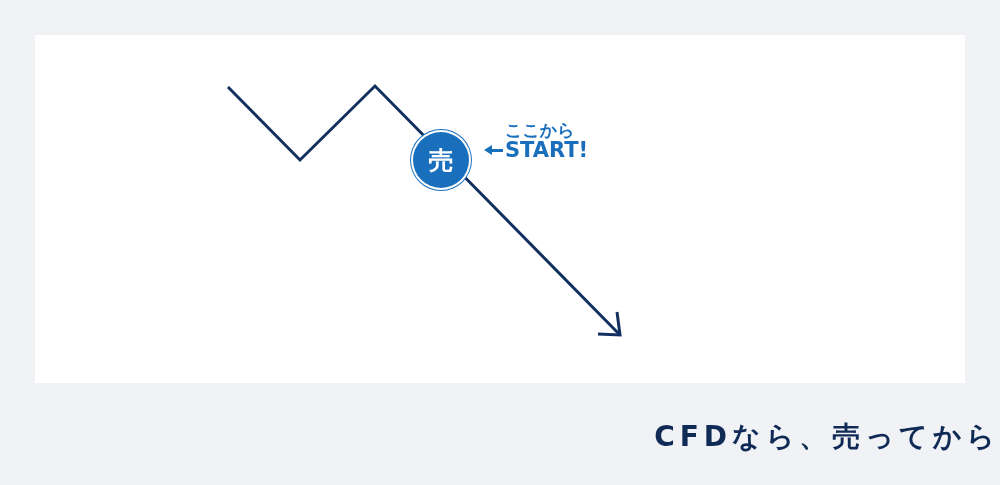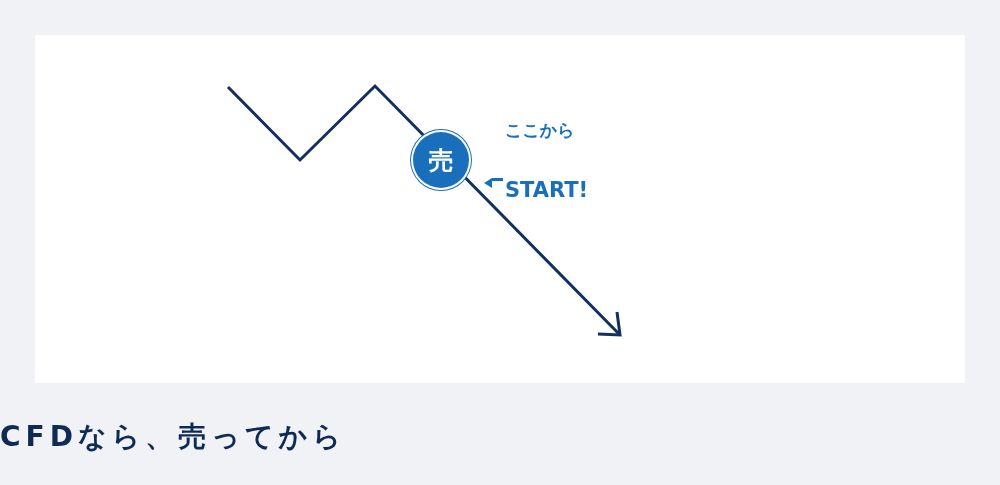--- a/index.html
+++ b/index.html
@@ -36,45 +36,44 @@
       color: #1a6fbd;
       font-weight: bold;
     }
     .start-sub {
       display: block;
       font-size: 17px;
       margin-left: 21px;
       line-height: 16px;
     }
     .start-main {
-      display: flex; 
+      display: flex; align-items: center;
       font-size: 21px;
       line-height: 24px;
-      margin-top: 40px;
     }
     .arrow-left {
       display: inline-block;
       width: 0; height: 0;
       border-top: 5px solid transparent;
       border-bottom: 5px solid transparent;
       border-right: 8px solid #1a6fbd;
       margin-right: 0;
       position: relative;
     }
     .arrow-shaft {
       display: inline-block;
       width: 11px; height: 3px;
       background: #1a6fbd;
       margin-right: 2px;
     }
     .caption {
       position: absolute;
       left: 0; right: 0;
       top: 418px;
-      text-align: left;
+      text-align: right;
       color: #0f2a55;
       font-size: 28px;
       font-weight: bold;
       letter-spacing: 5px;
     }
   </style>
 </head>
 <body>
 
 <div class="card"></div>

